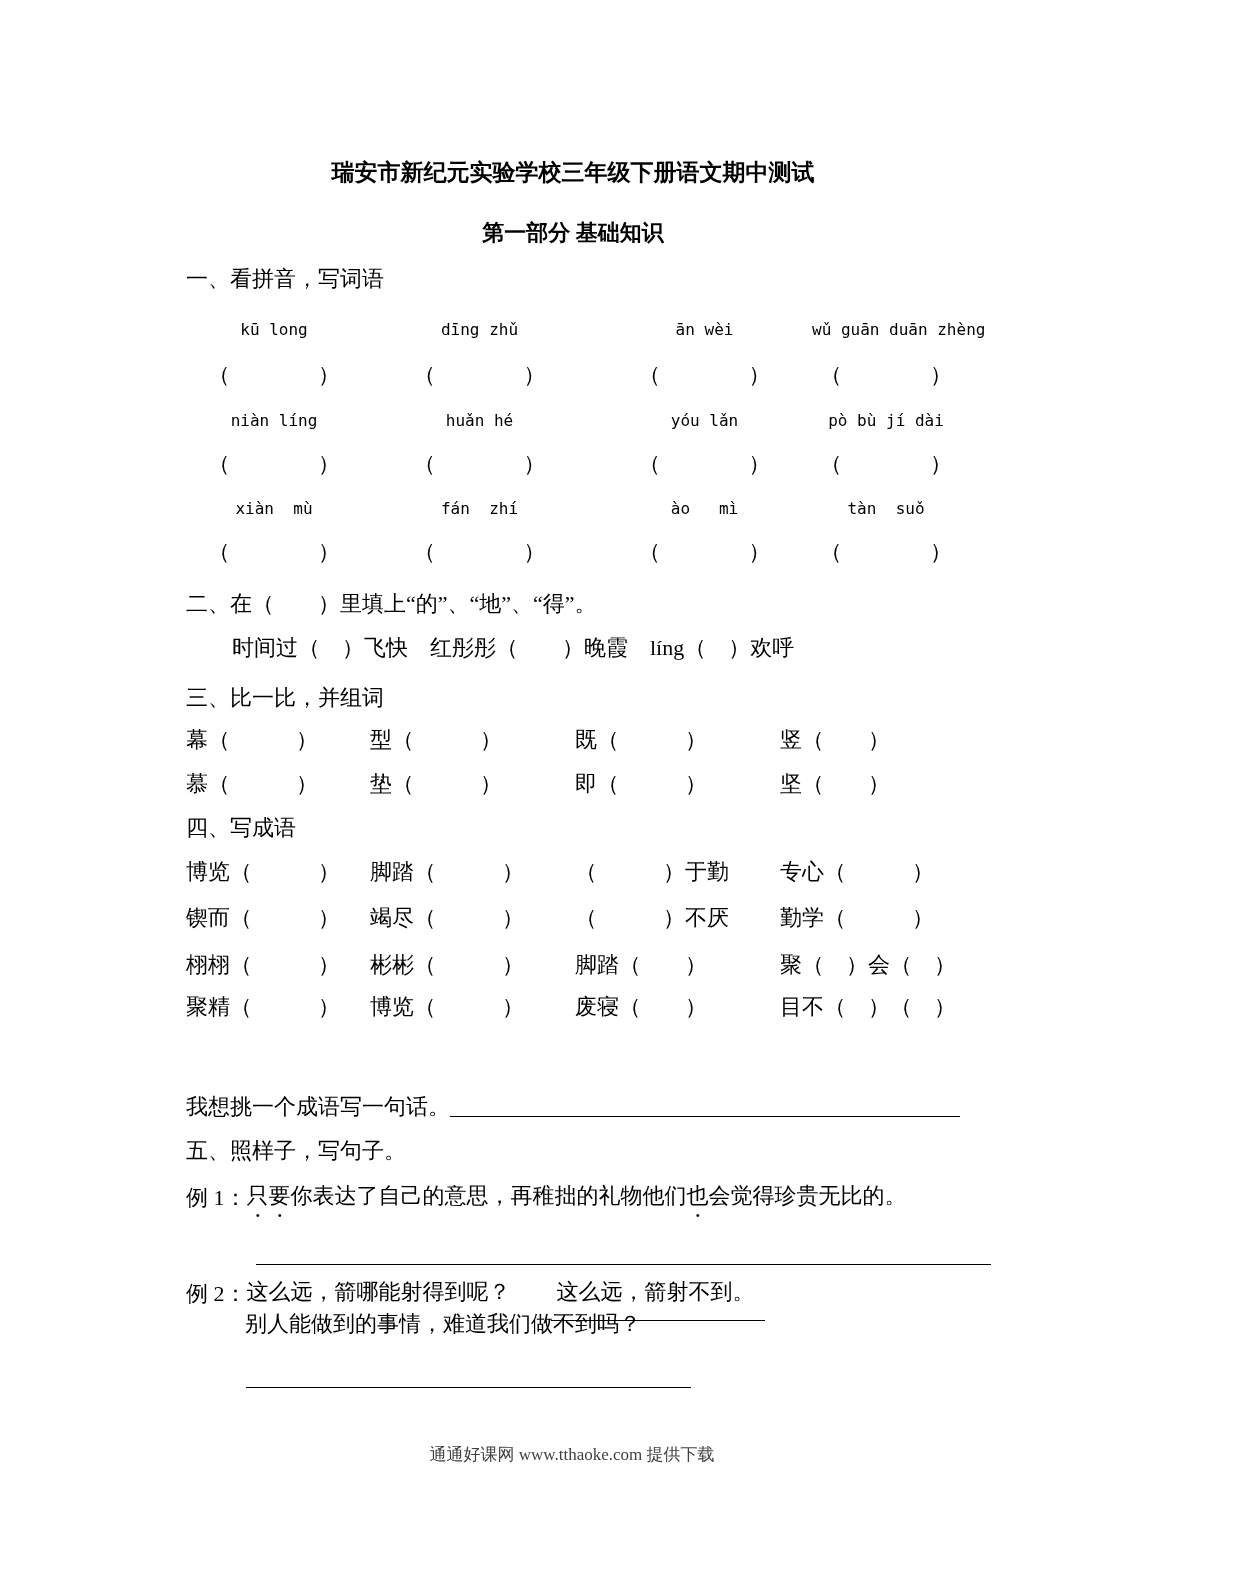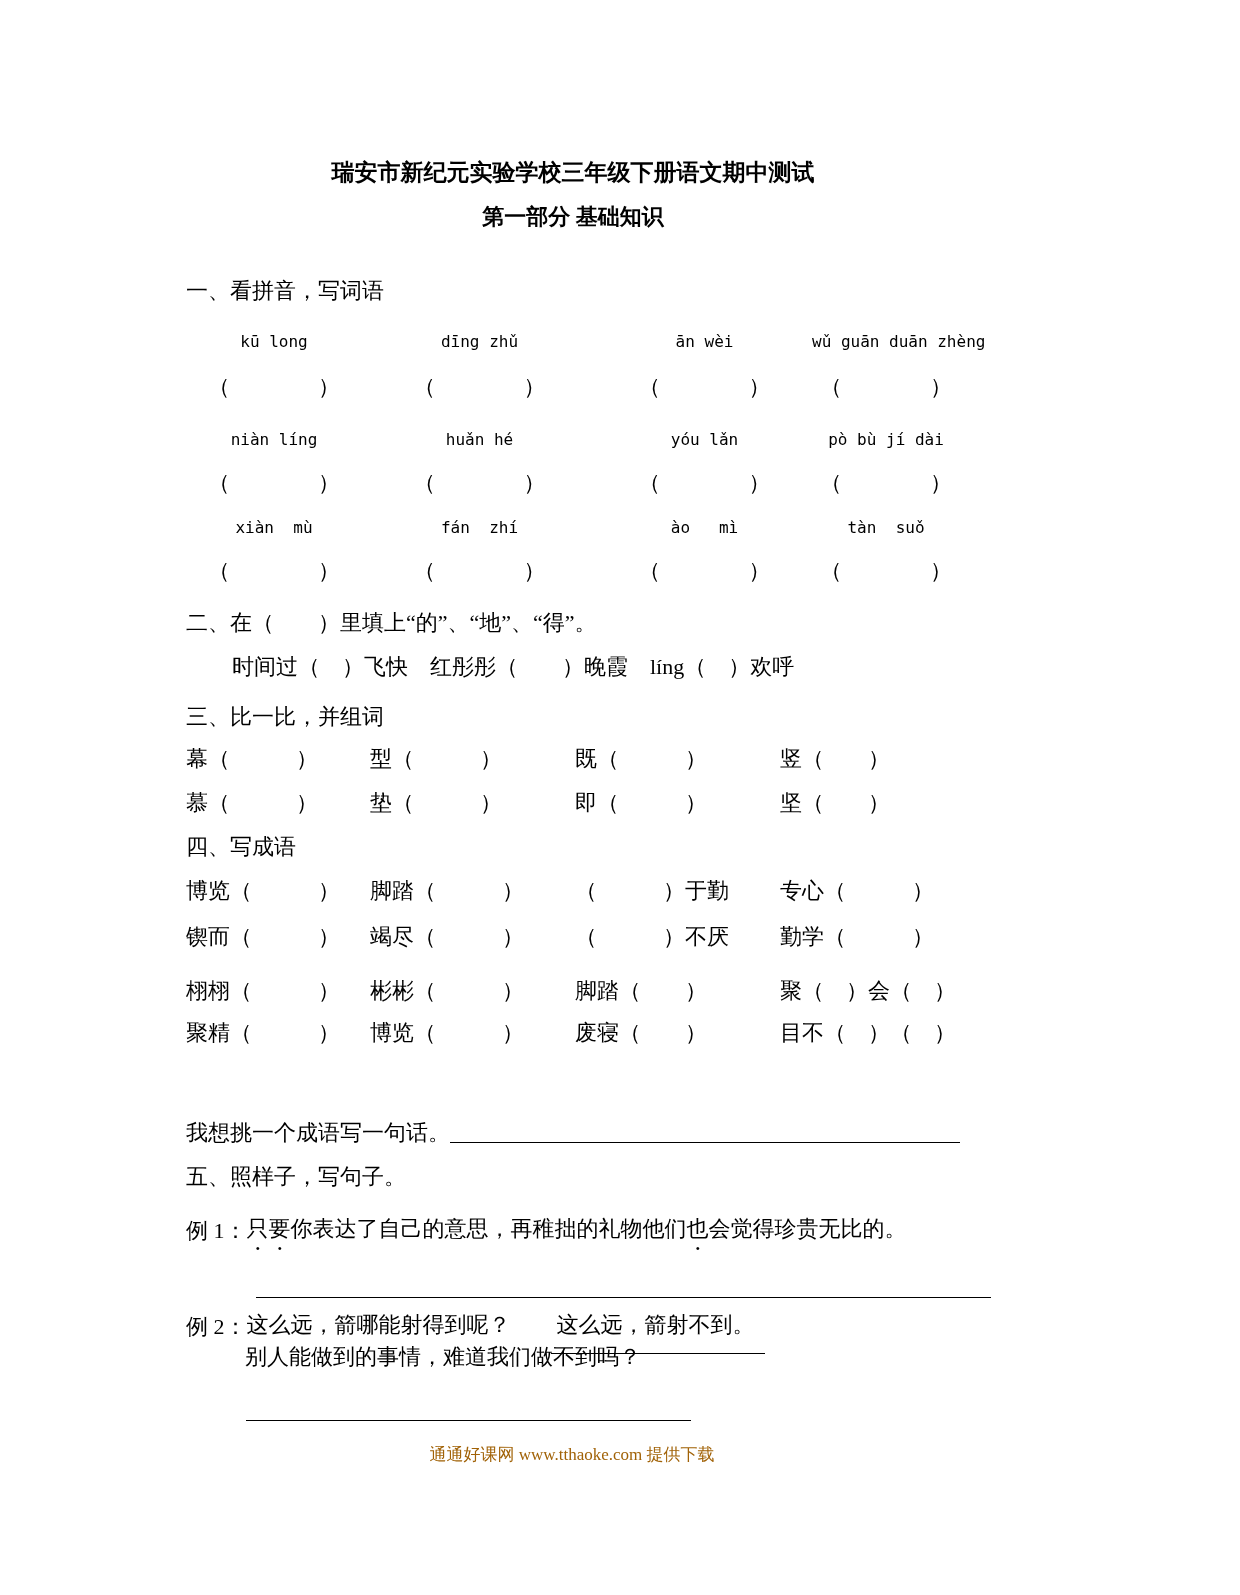--- a/index.html
+++ b/index.html
@@ -12,25 +12,25 @@
     color:#000;
     font-family:"Liberation Serif","DejaVu Serif",serif;
     font-size:22px;
     line-height:30px;
     overflow:hidden;
   }
   .title {
     text-align:center; font-weight:bold; font-size:23px; line-height:30px;
   }
   .subtitle {
-    text-align:center; font-weight:bold; font-size:22px; margin-top:14px; line-height:30px;
+    text-align:center; font-weight:bold; font-size:22px; margin-top:30px; line-height:30px;
   }
   .heading { line-height:30px; }
-  .mt28{margin-top:44px}.mt22{margin-top:22px}.mt20{margin-top:20px}
-  .mt18{margin-top:24px}.mt16{margin-top:16px}.mt14{margin-top:14px}
+  .mt28{margin-top:16px}.mt22{margin-top:22px}.mt20{margin-top:20px}
+  .mt18{margin-top:17px}.mt16{margin-top:16px}.mt14{margin-top:14px}
   .mt12{margin-top:12px}.mt10{}.mt24{margin-top:24px}
   .mt70{margin-top:70px}
 
   
   .col4-center {
     display:grid;
     grid-template-columns:176px 235px 215px 1fr;
   }
   .col4-center > span { text-align:center; display:block; }
   .pinyin-row > span {
@@ -69,21 +69,21 @@
   .uline2 { margin-left:60px; width:445px; height:24px; }
 
   .answer-underlined {
     margin-left:40px; padding:0 10px 14px 6px;
     border-bottom:1.8px solid #000; white-space:nowrap;
   }
   .ex2-prompt { margin-left:59px; }
 
   .footer {
     position:absolute; left:0; right:0; bottom:125px;
-    text-align:center; font-size:17px; color:#a16207;
+    text-align:center; font-size:17px; color:#404040;
     font-family:"Liberation Serif","DejaVu Serif",serif;
   }
 </style>
 </head>
 <body>
 
 <div class="page">
 
   <div class="title">瑞安市新纪元实验学校三年级下册语文期中测试</div>
   <div class="subtitle">第一部分  基础知识</div>

